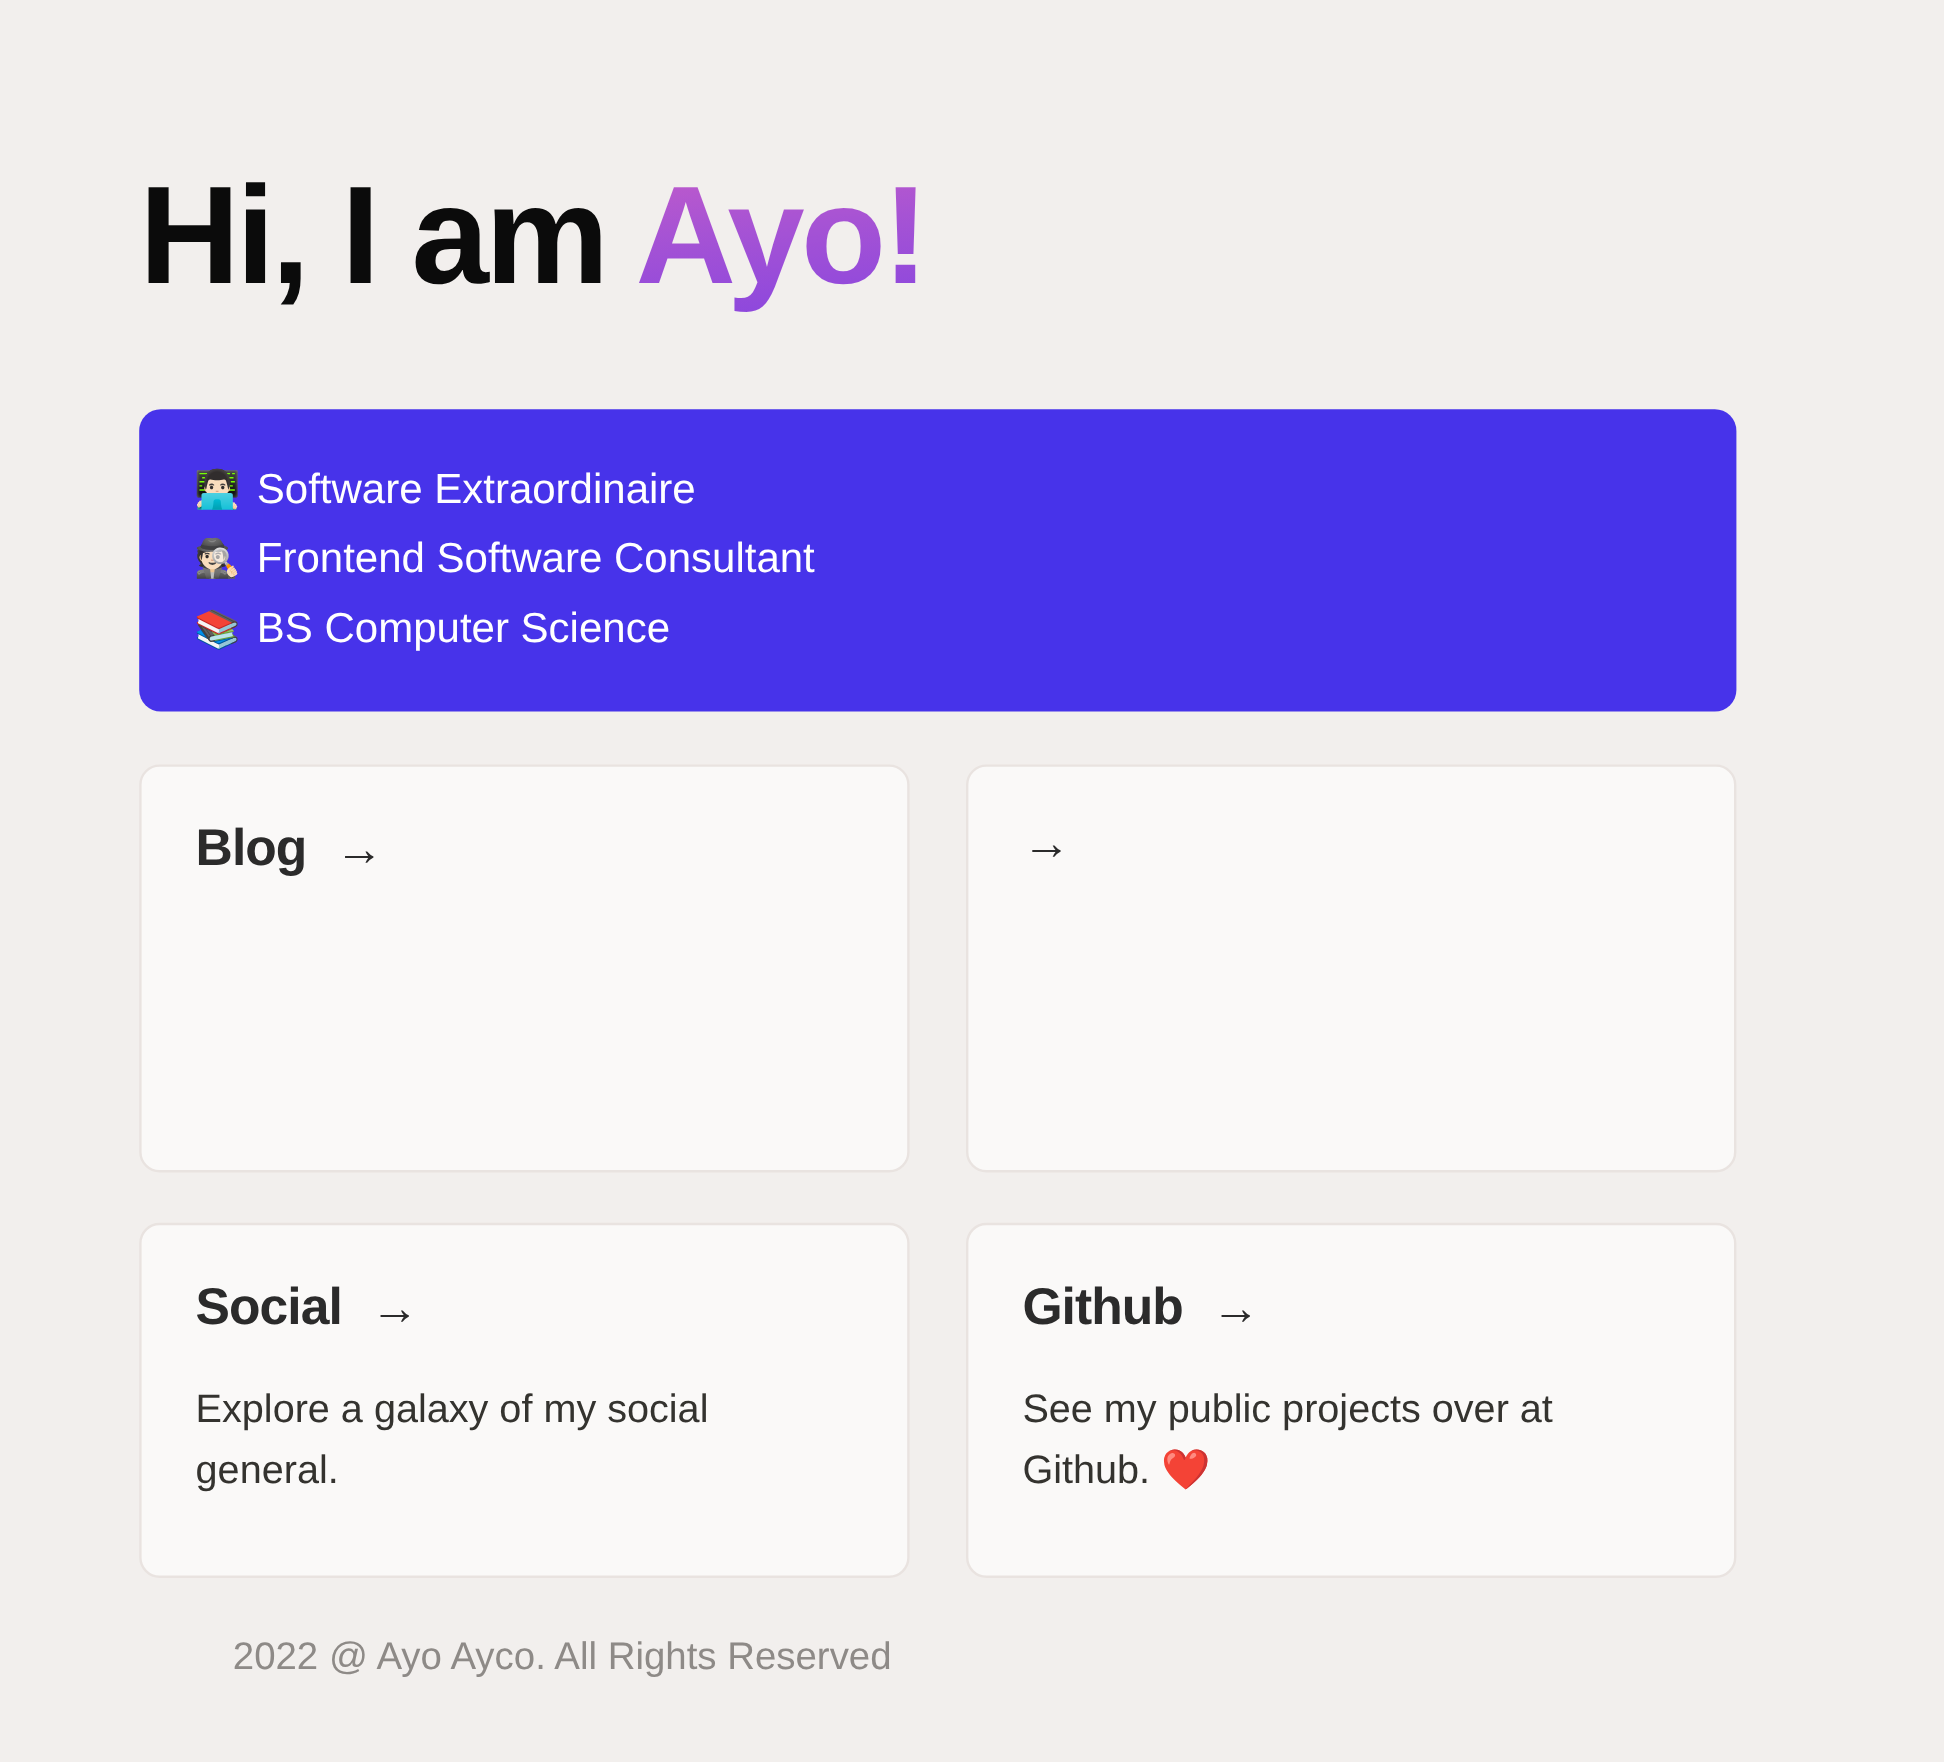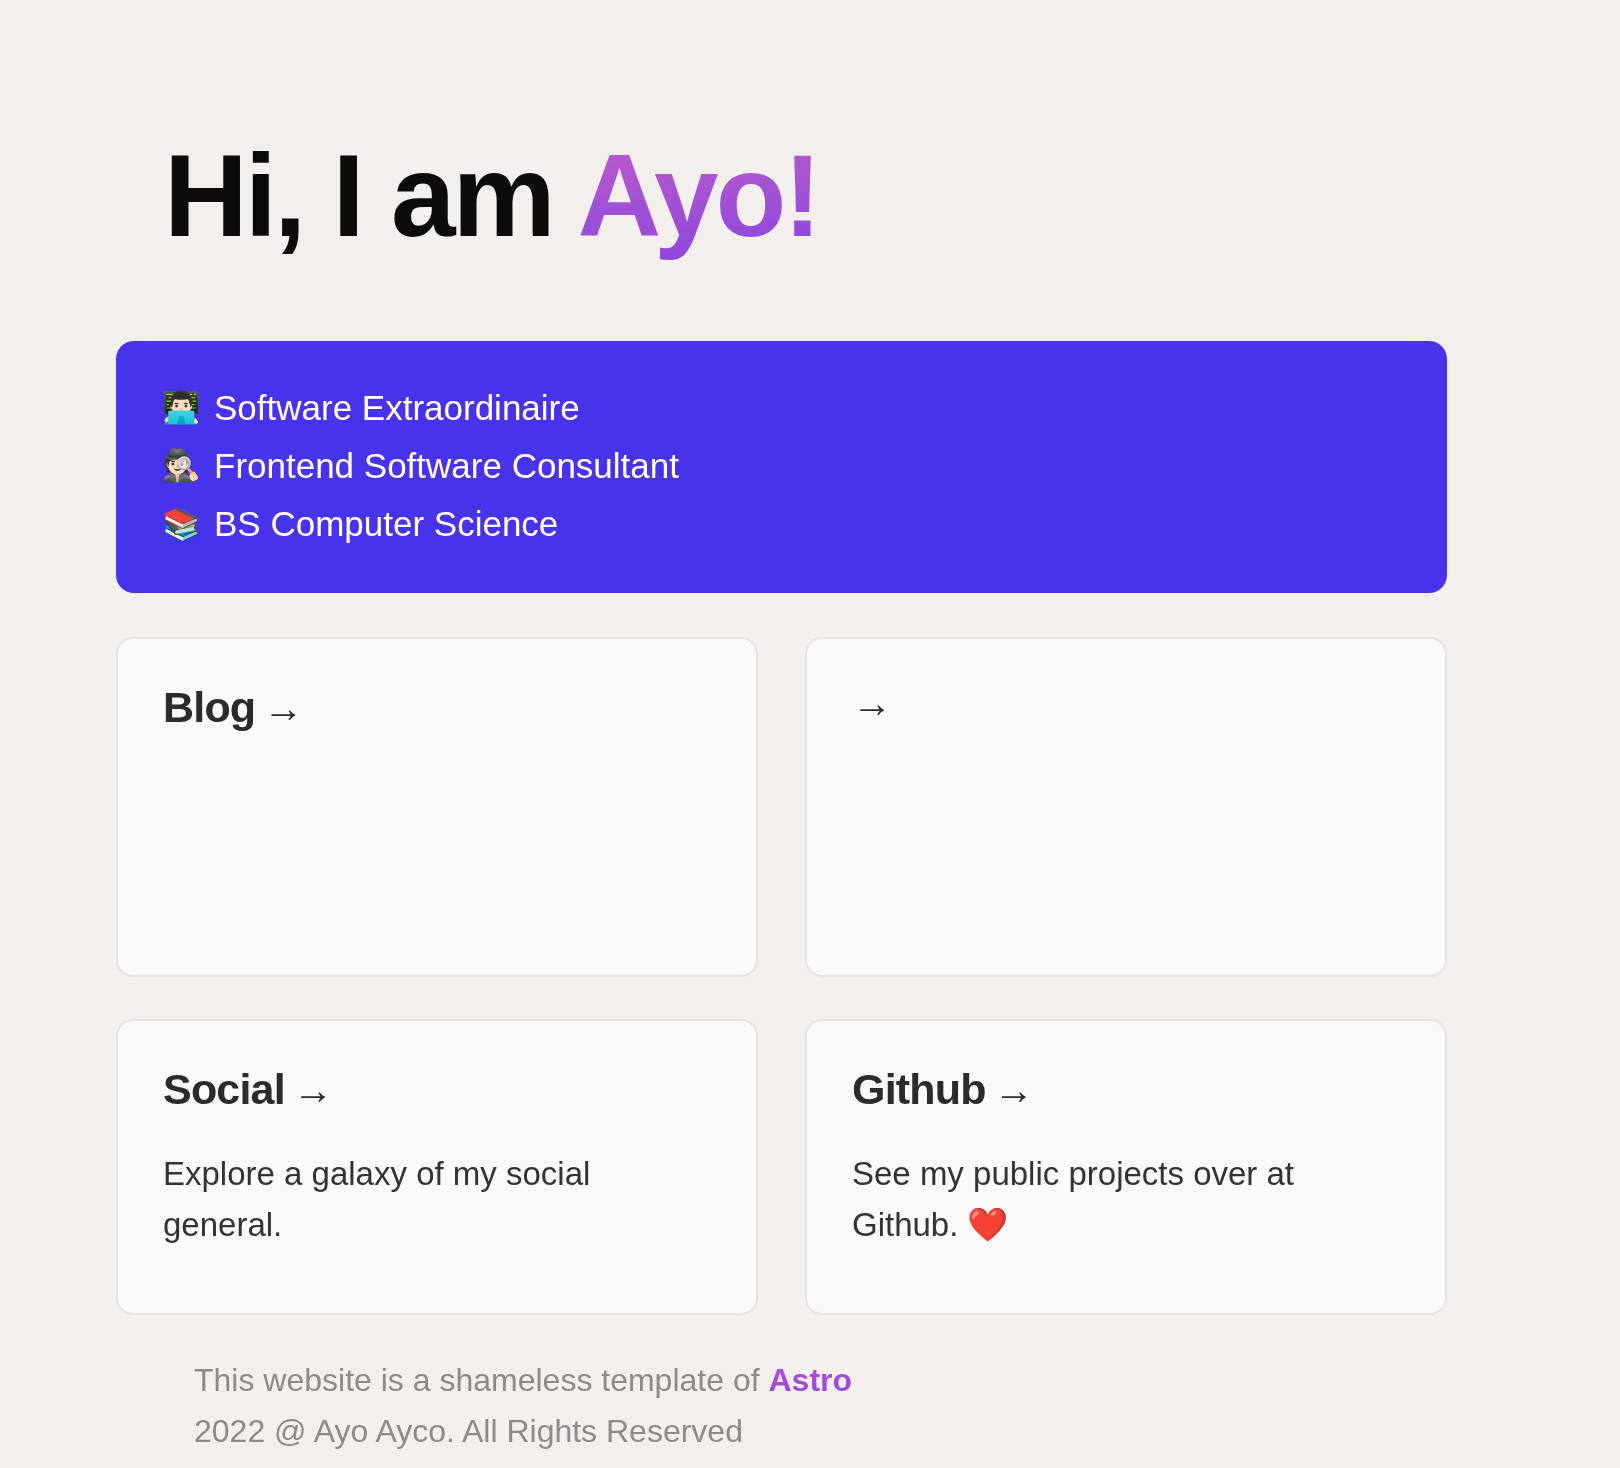--- a/index.html
+++ b/index.html
@@ -28,21 +28,20 @@
 
   
   .hero {
     padding-top: 52px;
     font-size: 116px;
     font-weight: 700;
     line-height: 1.15;
     letter-spacing: -3px;
     color: #0B0B0B;
     white-space: nowrap;
-    margin-left: 48px;
   }
   .hero .accent {
     background-image: linear-gradient(175deg, #C45CC9 0%, #A653D4 45%, #8A46DE 100%);
     -webkit-background-clip: text;
     background-clip: text;
     color: transparent;
     -webkit-text-fill-color: transparent;
   }
 
   
@@ -98,21 +97,21 @@
   .card.short { min-height: 296px; }
 
   .card-title {
     font-size: 43px;
     font-weight: 700;
     color: #2B2B2B;
     letter-spacing: -0.8px;
     margin: 0 0 34px 0;
     display: flex;
     align-items: center;
-    gap: 8px;
+    gap: 24px;
     white-space: nowrap;
   }
   .card-arrow {
     font-size: 40px;
     font-weight: 700;
     line-height: 1;
     display: inline-block;
   }
   .card-body {
     font-size: 33px;
@@ -196,20 +195,17 @@
         <div class="card-title">
           <span>Github</span>
           <span class="card-arrow">→</span>
         </div>
         <p class="card-body">See my public projects over at Github. ❤️</p>
       </a>
 
     </div>
 
     <div class="footer">
-      <div class="footer-line">
-        <span>This website is a shameless template of </span><a class="astro-link" href="#">Astro</a>
-      </div>
       <div class="footer-line">2022 @ Ayo Ayco. All Rights Reserved</div>
     </div>
 
   </div>
 </div>
 
 </body></html>

